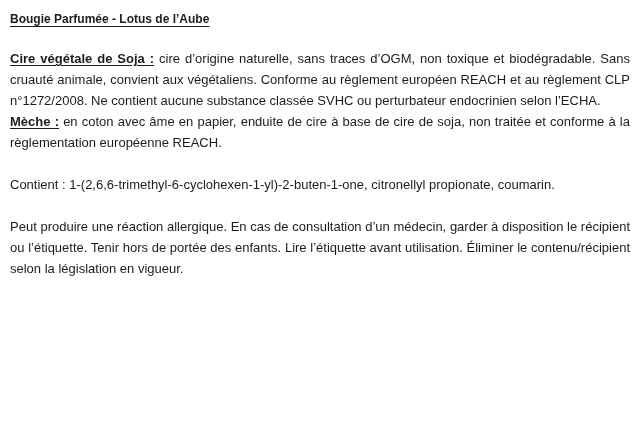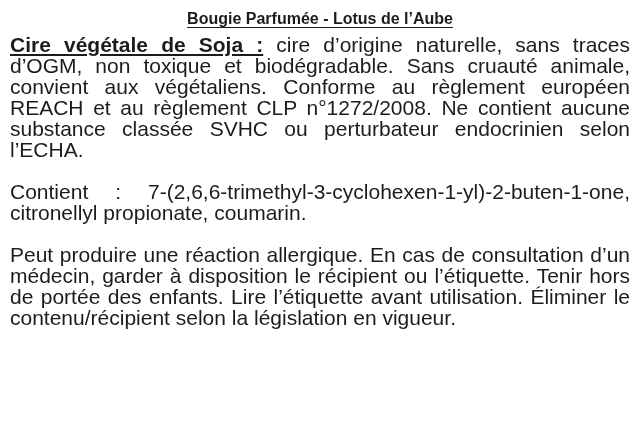--- a/index.html
+++ b/index.html
@@ -15,31 +15,31 @@
     color: #1c1c1c;
   }
   .page {
     box-sizing: border-box;
     width: 640px;
     height: 427px;
     padding: 8px 10px 0 10px;
     background: #ffffff;
   }
   .title {
-    margin: 0 0 4px 0;
-    font-size: 16px;
+    margin: 0 0 18px 0;
+    font-size: 12px;
     line-height: 22px;
     font-weight: 700;
-    text-align: center;
+    text-align: left;
     text-decoration: underline;
     text-underline-offset: 3px;
   }
   .para {
     margin: 0;
-    font-size: 21px;
+    font-size: 13px;
     line-height: 21px;
     text-align: justify;
   }
   .para .lbl {
     font-weight: 700;
     text-decoration: underline;
     text-underline-offset: 2px;
   }
   .spaced {
     margin-top: 21px;
@@ -47,19 +47,20 @@
 </style>
 </head>
 <body>
 
 <div class="page">
 
   <h1 class="title">Bougie Parfumée - Lotus de l’Aube</h1>
 
   <p class="para"><span class="lbl">Cire végétale de Soja :</span> <span>cire d’origine naturelle, sans traces d’OGM, non toxique et biodégradable. Sans cruauté animale, convient aux végétaliens. Conforme au règlement européen REACH et au règlement CLP n°1272/2008. Ne contient aucune substance classée SVHC ou perturbateur endocrinien selon l’ECHA.</span></p>
 
+  <p class="para"><span class="lbl">Mèche :</span> <span>en coton avec âme en papier, enduite de cire à base de cire de soja, non traitée et conforme à la règlementation européenne REACH.</span></p>
 
 
-  <p class="para spaced">Contient : 7-(2,6,6-trimethyl-3-cyclohexen-1-yl)-2-buten-1-one, citronellyl propionate, coumarin.</p>
+  <p class="para spaced">Contient : 1-(2,6,6-trimethyl-6-cyclohexen-1-yl)-2-buten-1-one, citronellyl propionate, coumarin.</p>
 
   <p class="para spaced">Peut produire une réaction allergique. En cas de consultation d’un médecin, garder à disposition le récipient ou l’étiquette. Tenir hors de portée des enfants. Lire l’étiquette avant utilisation. Éliminer le contenu/récipient selon la législation en vigueur.</p>
 
 </div>
 
 </body></html>

